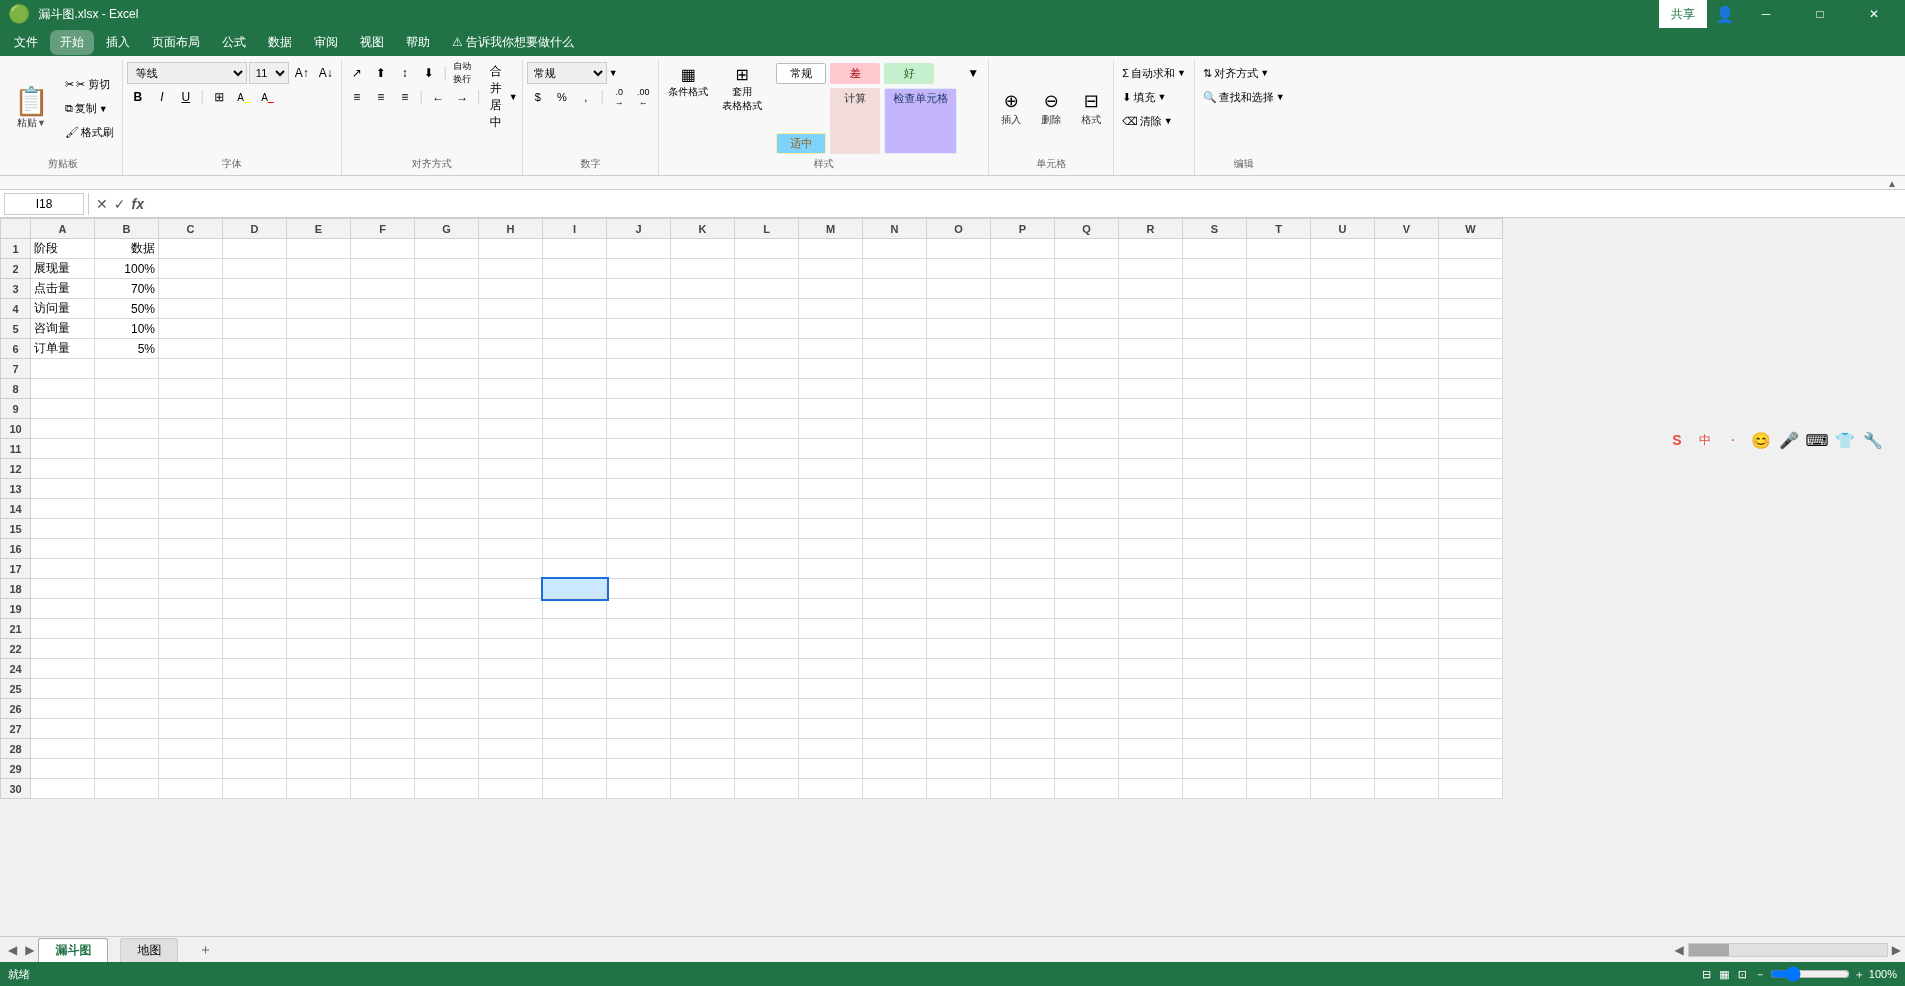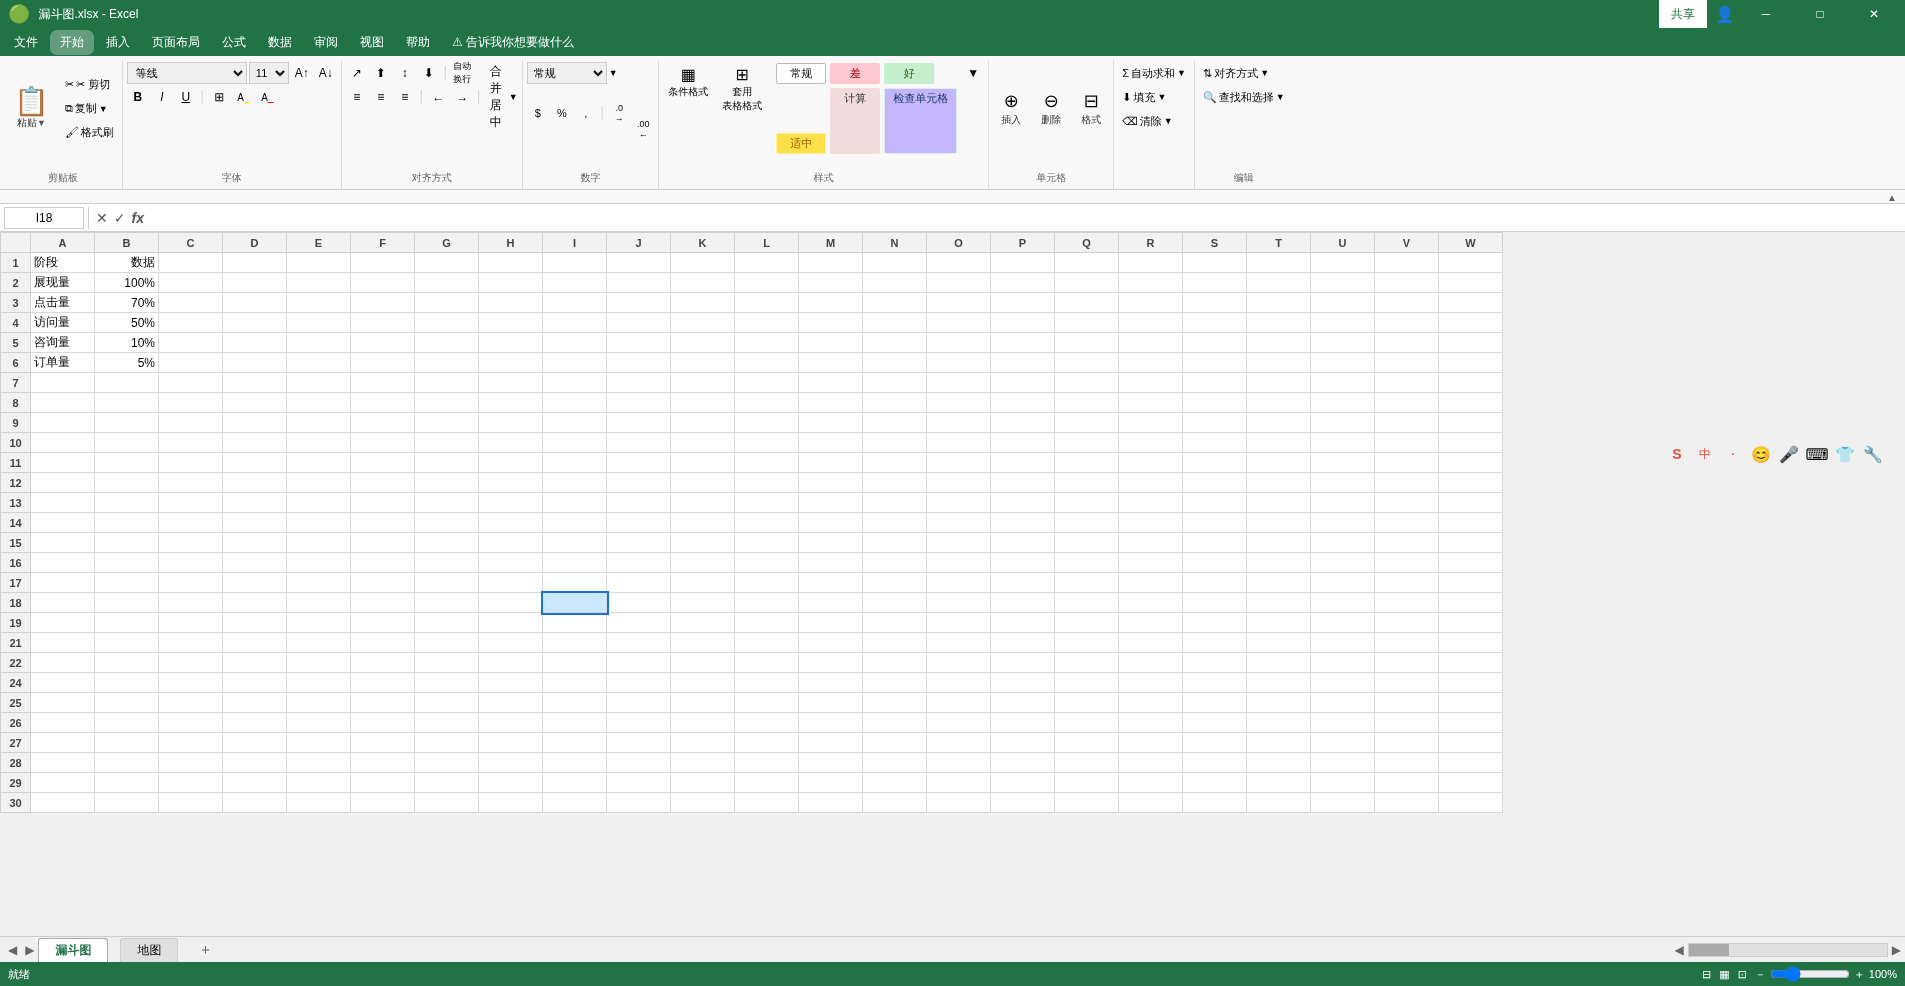--- a/index.html
+++ b/index.html
@@ -60,21 +60,21 @@
       display: flex;
       align-items: center;
       gap: 2px;
       flex: 1;
     }
     .ribbon-group-label {
       font-size: 10px;
       color: #666;
       text-align: center;
       width: 100%;
-      margin-top: 16px;
+      margin-top: 2px;
       padding-bottom: 2px;
     }
     .ribbon-btn {
       display: flex;
       flex-direction: column;
       align-items: center;
       justify-content: center;
       padding: 3px 5px;
       cursor: pointer;
       border-radius: 2px;
@@ -131,21 +131,21 @@
       margin: 1px;
       font-size: 11px;
       cursor: pointer;
       border-radius: 2px;
       min-width: 50px;
       text-align: center;
     }
     .style-normal { background: white; border-color: #bbb; }
     .style-bad { background: #ffc7ce; color: #9c0006; border-color: #ffc7ce; }
     .style-good { background: #c6efce; color: #276221; border-color: #c6efce; }
-    .style-medium { background: #fde047; color: #9c5700; border-color: #ffeb9c; margin-top: 46px; }
+    .style-medium { background: #7dd3fc; color: #9c5700; border-color: #ffeb9c; margin-top: 46px; }
     .style-calc { background: #f2dcdb; color: #333; border-color: #f2dcdb; }
     .style-check { background: #c4b5fd; color: #17375e; border-color: #daeef3; }
 
     
     #formula-bar {
       display: flex;
       align-items: center;
       height: 28px;
       background: white;
       border-bottom: 1px solid #ccc;
@@ -444,21 +444,21 @@
             <option>常规</option>
           </select>
           <span style="font-size:9px;">▼</span>
         </div>
         <div style="display:flex;align-items:center;gap:2px;">
           <button class="icon-btn" style="font-size:11px;">$</button>
           <button class="icon-btn" style="font-size:11px;">%</button>
           <button class="icon-btn" style="font-size:11px;">,</button>
           <span style="color:#ccc">│</span>
           <button class="icon-btn" style="font-size:9px;">.0<br>→</button>
-          <button class="icon-btn" style="font-size:9px;margin-top:32px;">.00<br>←</button>
+          <button class="icon-btn" style="font-size:9px;">.00<br>←</button>
         </div>
       </div>
       <div class="ribbon-group-label">数字</div>
     </div>
 
     <div class="ribbon-group" style="min-width:260px;">
       <div class="ribbon-group-content" style="flex-direction:row;align-items:flex-start;gap:4px;">
         <div style="display:flex;flex-direction:column;gap:2px;">
           <div class="ribbon-btn">
             <span style="font-size:16px;">▦</span>

